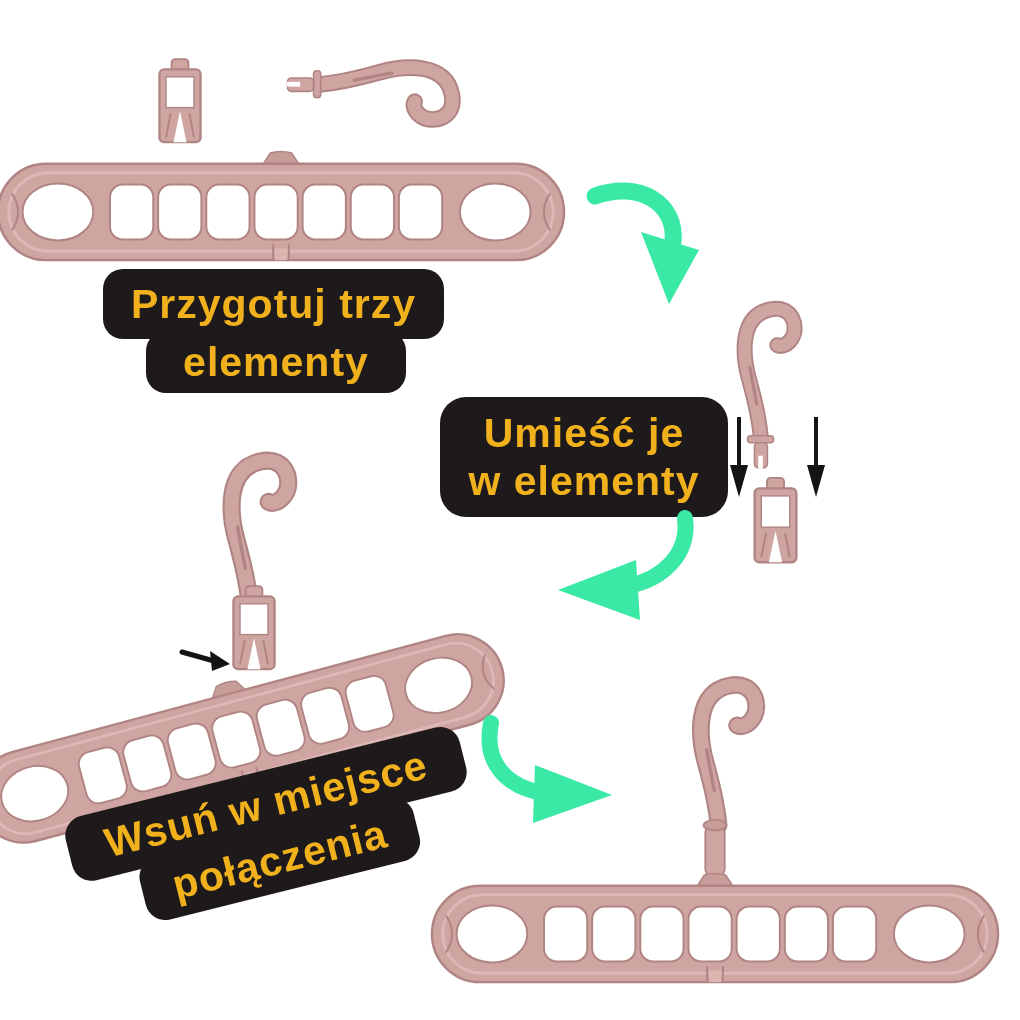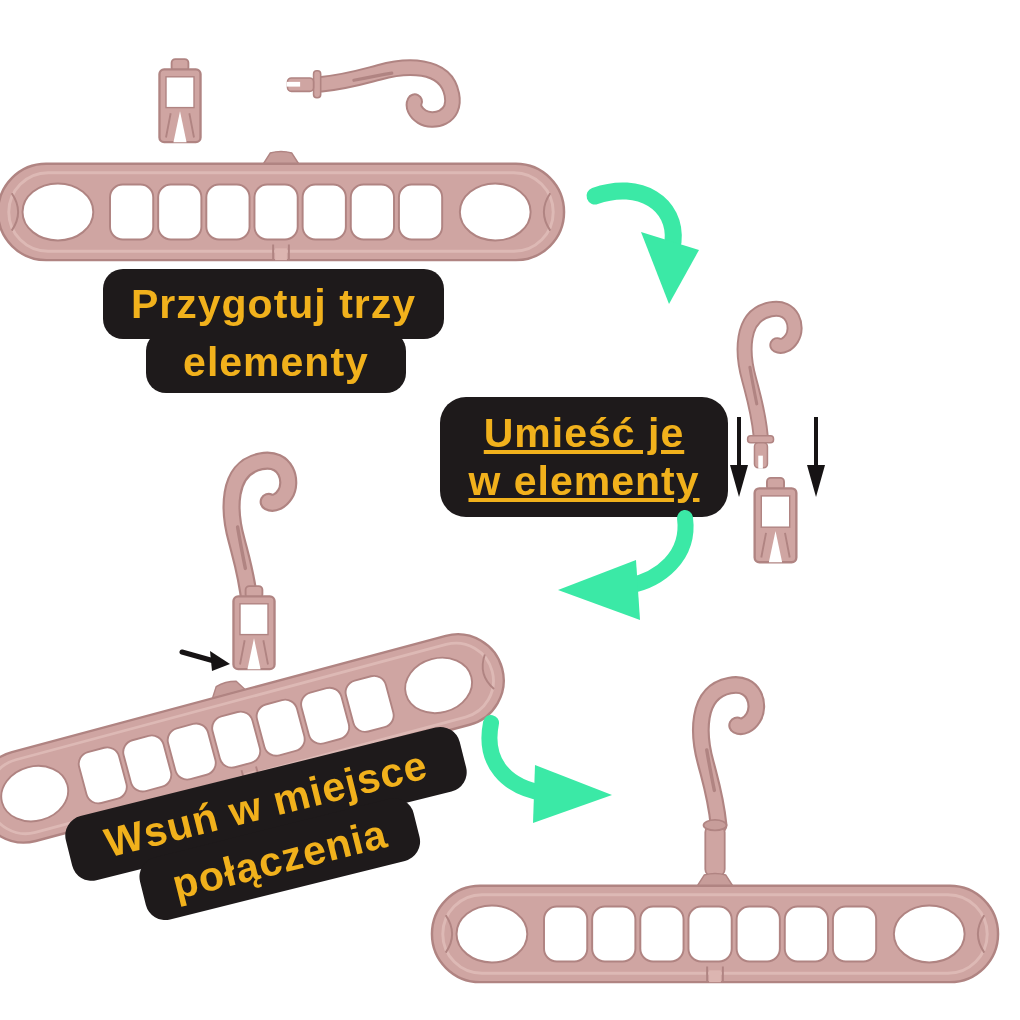--- a/index.html
+++ b/index.html
@@ -11,21 +11,21 @@
   .sticker-line{
     position:absolute;background:#1e1a1b;color:#f1b11c;
     display:flex;align-items:center;justify-content:center;
     font-weight:bold;letter-spacing:1px;border-radius:20px;
     white-space:nowrap;
   }
   .sticker-box{
     position:absolute;background:#1e1a1b;color:#f1b11c;
     display:flex;flex-direction:column;align-items:center;justify-content:center;
     font-weight:bold;letter-spacing:1px;border-radius:26px;
-    line-height:1.18;white-space:nowrap;text-decoration:underline;
+    line-height:1.18;white-space:nowrap;
   }
   .rot{transform-origin:center center;}
   svg{display:block;overflow:visible;}
 </style>
 </head>
 <body>
 
 <div class="stage">
 
   <svg style="position:absolute;width:0;height:0" aria-hidden="true">

